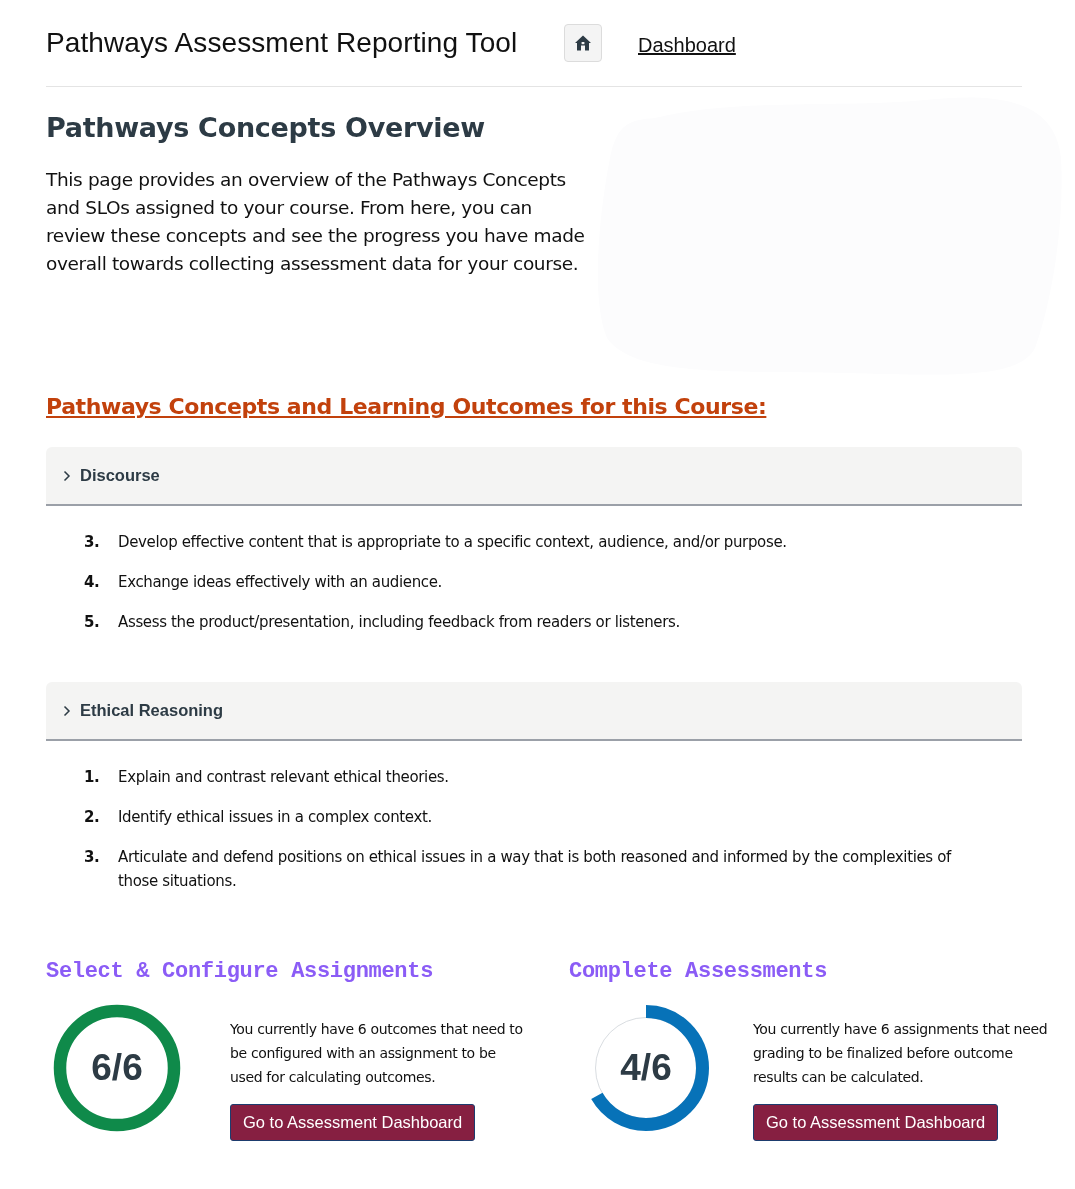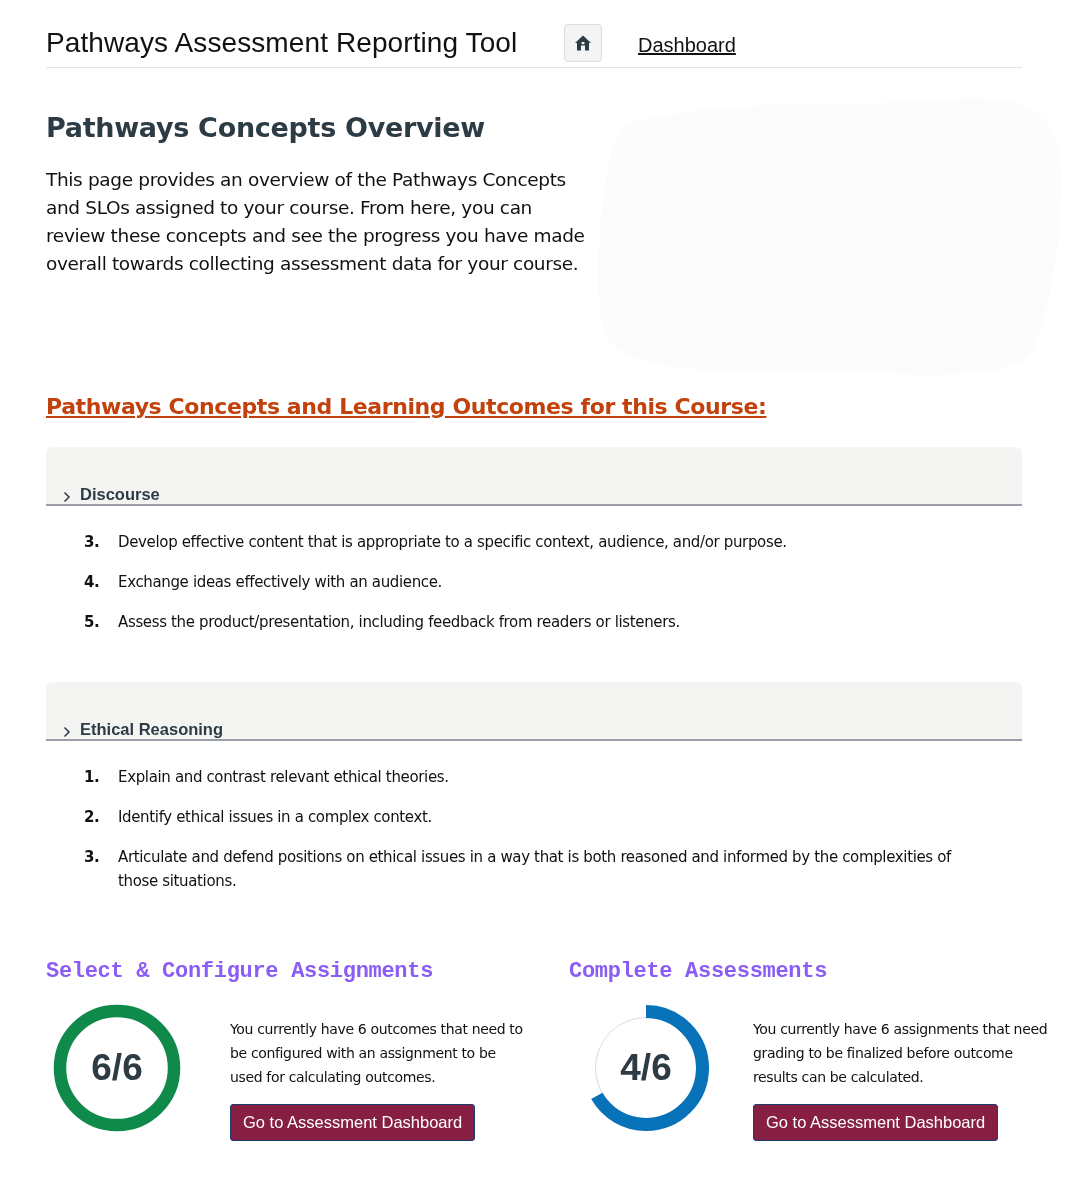--- a/index.html
+++ b/index.html
@@ -1,37 +1,37 @@
 <!DOCTYPE html>
 <html><head>
   <meta charset="utf-8">
   <style>
     * { box-sizing: border-box; margin: 0; padding: 0; }
     html, body { width: 1075px; height: 1189px; background: #ffffff; overflow: hidden; }
     body { position: relative; font-family: "DejaVu Sans", sans-serif; color: #000; }
 
     
-    .app-header { position: absolute; left: 46px; top: 0; width: 976px; height: 68px; border-bottom: 1px solid #e4e4e4; }
+    .app-header { position: absolute; left: 46px; top: 0; width: 976px; height: 87px; border-bottom: 1px solid #e4e4e4; }
     .app-title { position: absolute; left: 0; top: 27px; font-family: "Liberation Sans", sans-serif; font-size: 28px; color: #111; letter-spacing: 0.1px; white-space: nowrap; }
     .home-btn { position: absolute; left: 518px; top: 24px; width: 38px; height: 38px; background: #f4f4f4; border: 1px solid #dcdcdc; border-radius: 4px; display: flex; align-items: center; justify-content: center; cursor: pointer; }
     .home-btn svg { width: 20px; height: 20px; }
     .nav-link { position: absolute; left: 592px; top: 34px; font-family: "Liberation Sans", sans-serif; font-size: 20px; color: #111; text-decoration: underline; cursor: pointer; }
 
     
     .hero-blob { position: absolute; left: 595px; top: 88px; width: 470px; height: 290px; }
 
     
     .page-title { position: absolute; left: 46px; top: 112px; font-family: "DejaVu Sans", sans-serif; font-weight: bold; font-size: 27px; color: #2d3b45; letter-spacing: -0.3px; white-space: nowrap; }
     .intro { position: absolute; left: 46px; top: 166px; width: 550px; font-family: "DejaVu Sans", sans-serif; font-size: 18.5px; line-height: 28px; color: #111; letter-spacing: -0.35px; }
 
     .section-title { position: absolute; left: 46px; top: 394px; font-family: "DejaVu Sans", sans-serif; font-weight: bold; font-size: 22px; color: #c2410c; letter-spacing: -0.4px; white-space: nowrap; text-decoration: underline; }
 
     
     .accordion { position: absolute; left: 46px; width: 976px; }
-    .acc-header { height: 59px; background: #f4f4f3; border-radius: 6px 6px 0 0; border-bottom: 2px solid #9ba0a8; display: flex; align-items: flex-end; padding-left: 16px; cursor: pointer; }
+    .acc-header { height: 59px; background: #f4f4f3; border-radius: 6px 6px 0 0; border-bottom: 2px solid #9ba0a8; display: flex; align-items: center; padding-left: 16px; cursor: pointer; }
     .acc-chevron { width: 12px; height: 14px; margin-right: 6px; display: flex; align-items: center; }
     .acc-label { font-family: "Liberation Sans", sans-serif; font-weight: bold; font-size: 16.5px; color: #2d3b45; }
     .outcomes { list-style: none; position: relative; }
     .outcome { position: relative; padding-left: 72px; padding-right: 40px; font-family: "DejaVu Sans", sans-serif; font-size: 15px; line-height: 24px; color: #111; letter-spacing: -0.35px; }
     .outcome-num { position: absolute; left: 38px; top: 0; font-weight: bold; }
 
     
     .card { position: absolute; top: 955px; width: 480px; height: 200px; }
     .card-title { position: absolute; left: 0; top: 4px; font-family: Liberation Mono, monospace; font-size: 22px; color: #8b5cf6; letter-spacing: -0.3px; white-space: nowrap; }
     .ring { position: absolute; left: 6px; top: 48px; width: 130px; height: 130px; }

